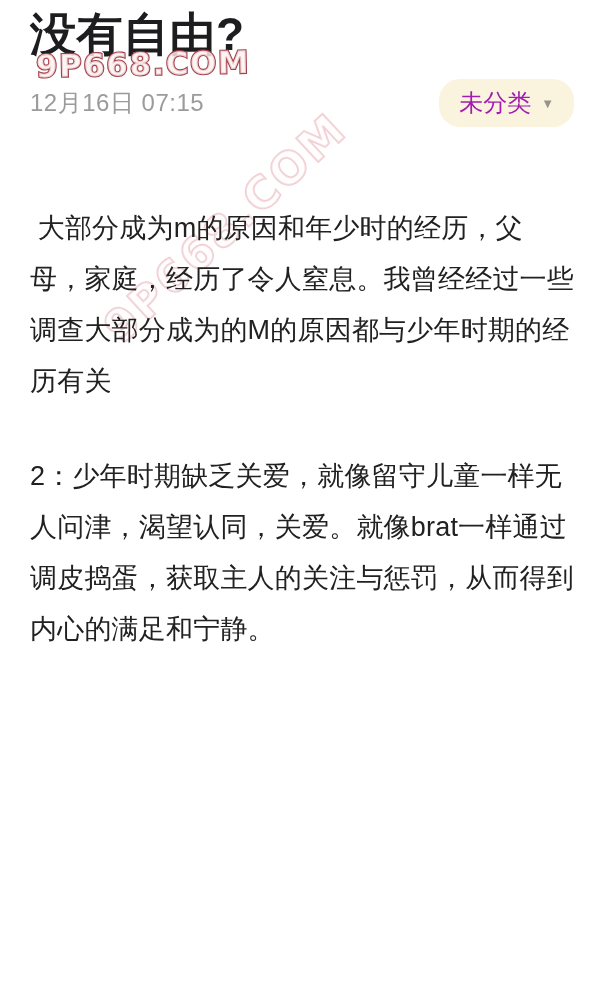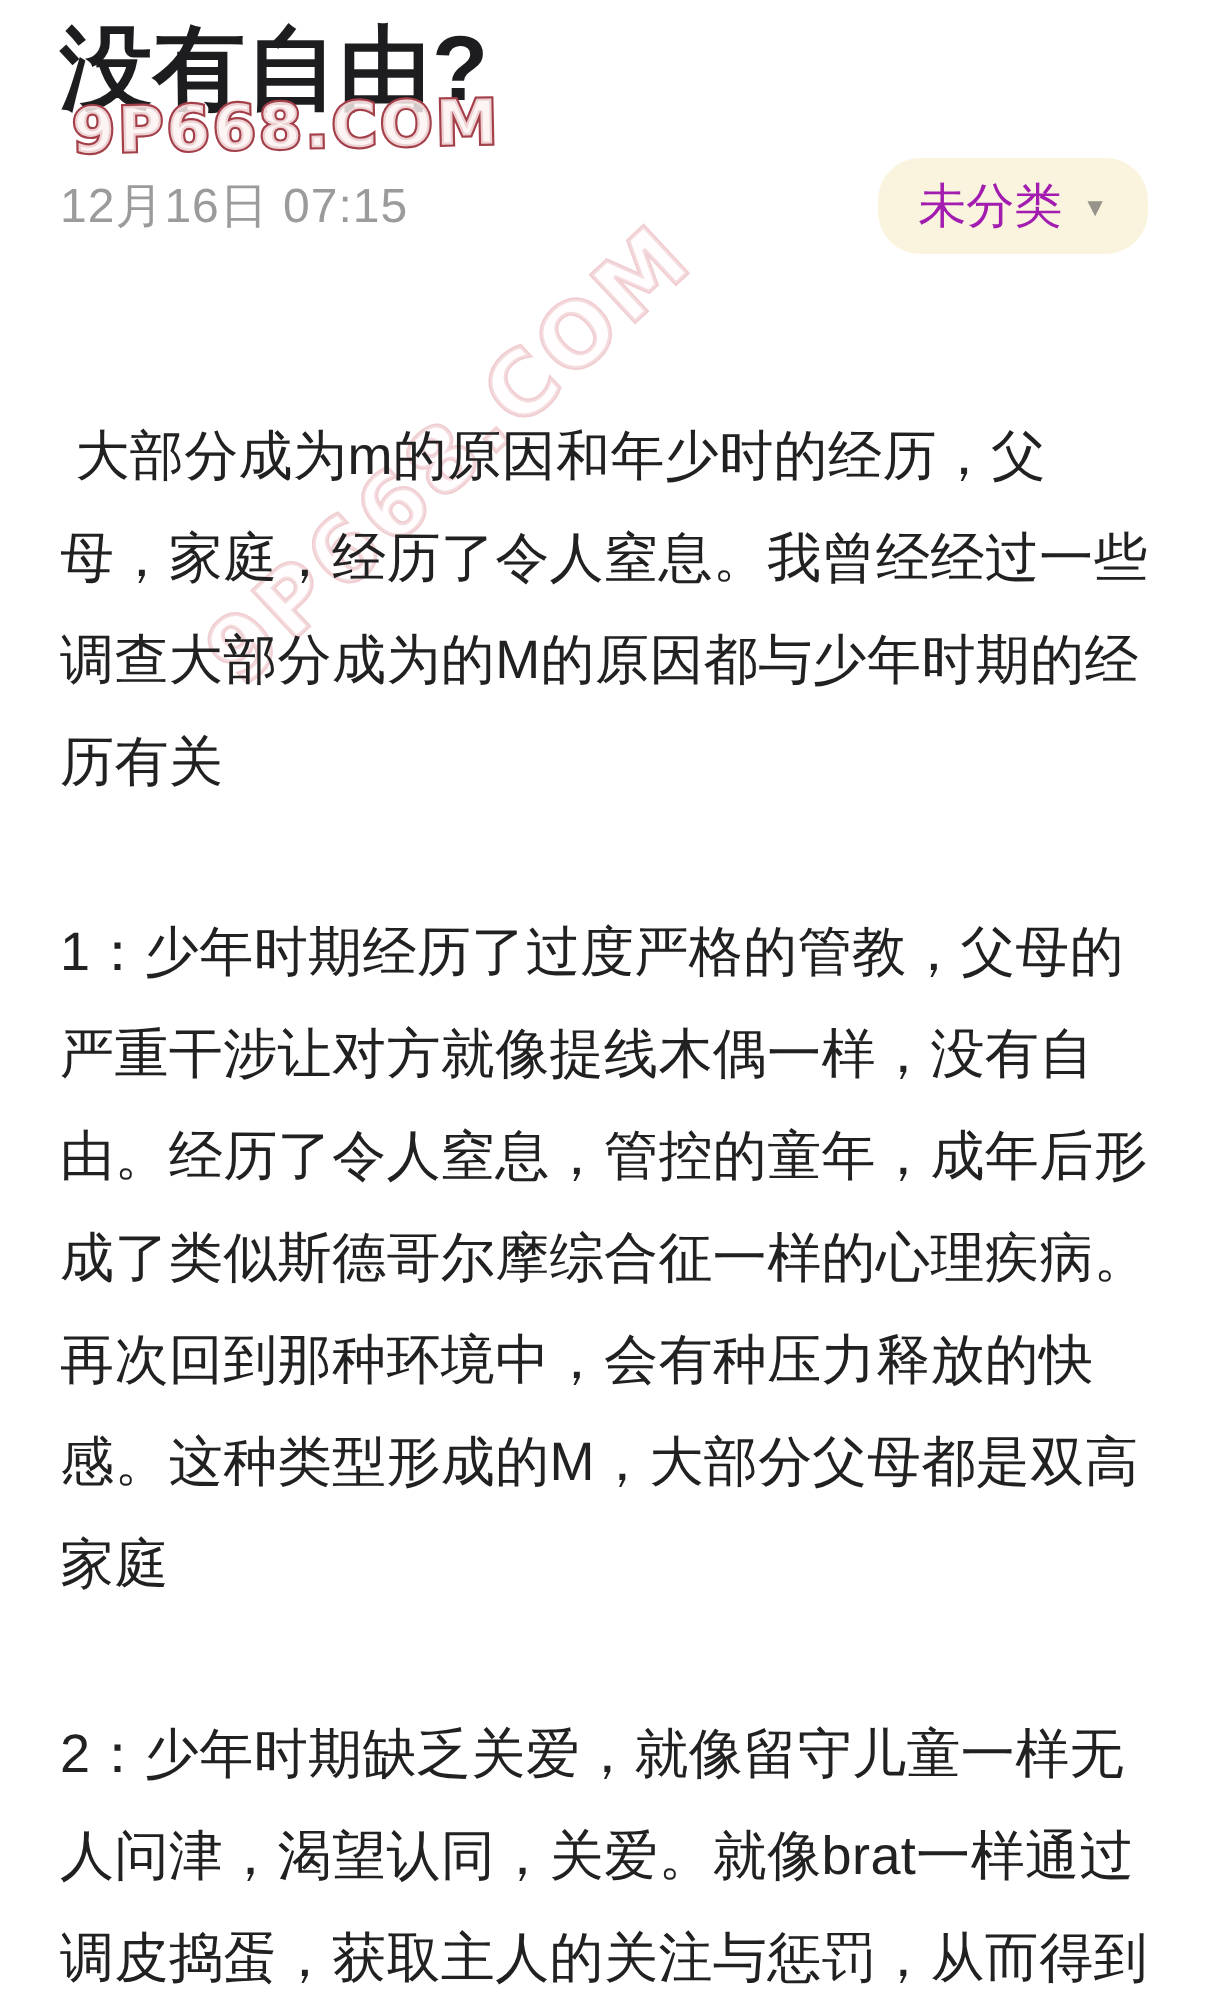--- a/index.html
+++ b/index.html
@@ -87,17 +87,16 @@
       <span class="note-date">12月16日 07:15</span>
       <button class="tag">
         <span class="tag-label">未分类</span>
         <span class="tag-tri">▼</span>
       </button>
     </div>
   </header>
 
   <main>
     <p> 大部分成为m的原因和年少时的经历，父母，家庭，经历了令人窒息。我曾经经过一些调查大部分成为的M的原因都与少年时期的经历有关</p>
-    <p>1：少年时期经历了过度严格的管教，父母的严重干涉让对方就像提线木偶一样，没有自由。经历了令人窒息，管控的童年，成年后形成了类似斯德哥尔摩综合征一样的心理疾病。再次回到那种环境中，会有种压力释放的快感。这种类型形成的M，大部分父母都是双高家庭</p>
     <p>2：少年时期缺乏关爱，就像留守儿童一样无人问津，渴望认同，关爱。就像brat一样通过调皮捣蛋，获取主人的关注与惩罚，从而得到内心的满足和宁静。</p>
   </main>
 
 </div>
 
 </body></html>

